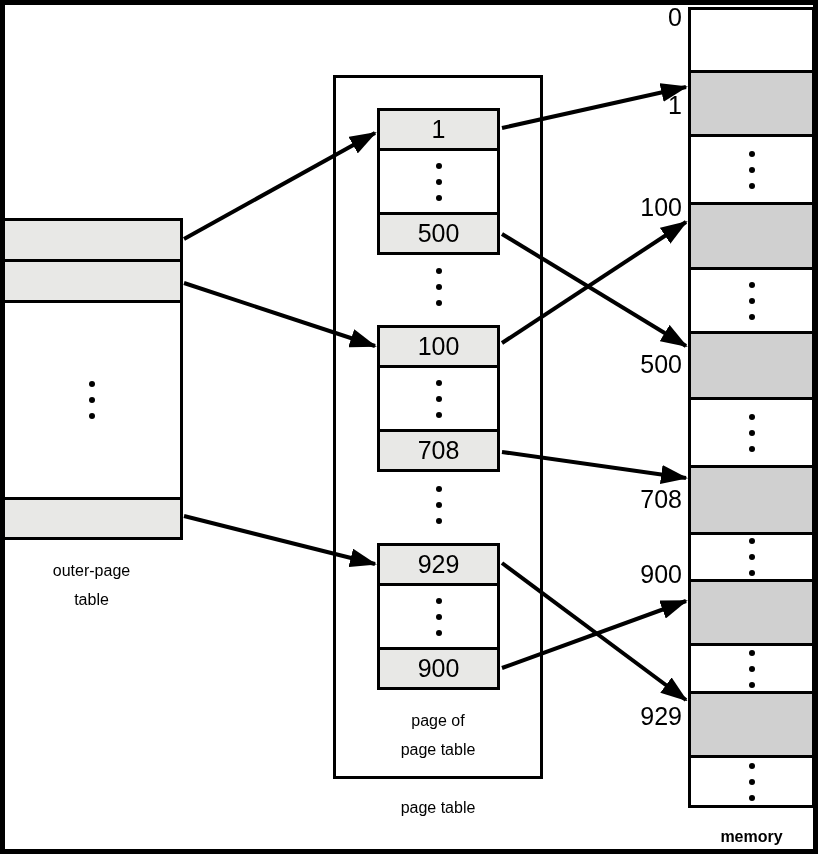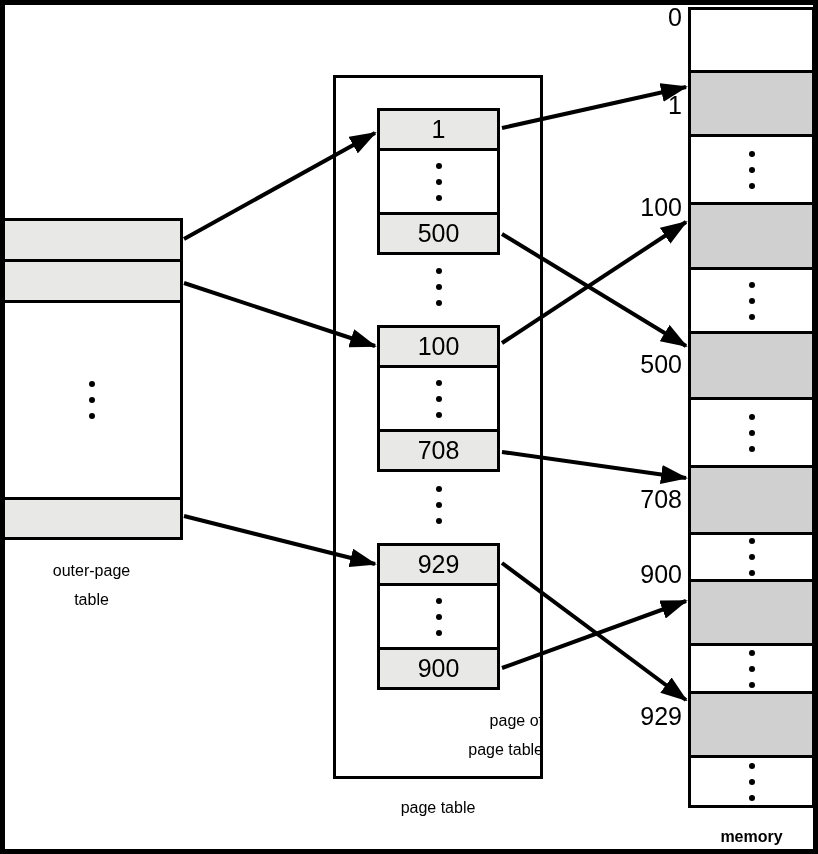--- a/index.html
+++ b/index.html
@@ -29,21 +29,21 @@
   #ptgap1{top:268px;} #ptgap2{top:486px;}
   
   #memory-box{left:688px;top:7px;width:127px;height:801px;display:flex;flex-direction:column;z-index:2;}
   .mrow{box-sizing:border-box;border-bottom:3px solid #000;display:flex;align-items:center;justify-content:center;background:#fff;}
   .mrow:last-child{border-bottom:none;}
   .mshade{background:#d0d0d0;}
   .mem-label{position:absolute;right:136px;width:70px;text-align:right;font-size:25px;line-height:28px;z-index:3;}
   
   .caption{position:absolute;text-align:center;font-size:16px;line-height:29px;z-index:3;}
   #outer-label{left:0px;top:556px;width:183px;}
-  #pt-inner-label{left:333px;top:706px;width:210px;text-align:right;}
+  #pt-inner-label{left:333px;top:706px;width:210px;}
   #pt-caption{left:333px;top:793px;width:210px;}
   #mem-caption{left:688px;top:822px;width:127px;font-weight:bold;}
   
   .vdots{display:flex;flex-direction:column;align-items:center;gap:10px;}
   .vdots i{display:block;width:6px;height:6px;border-radius:50%;background:#000;}
   
   #arrows{position:absolute;left:0;top:0;z-index:5;pointer-events:none;}
   .arrow{stroke:#000;stroke-width:4;marker-end:url(#ah);}
 </style>
 </head>

